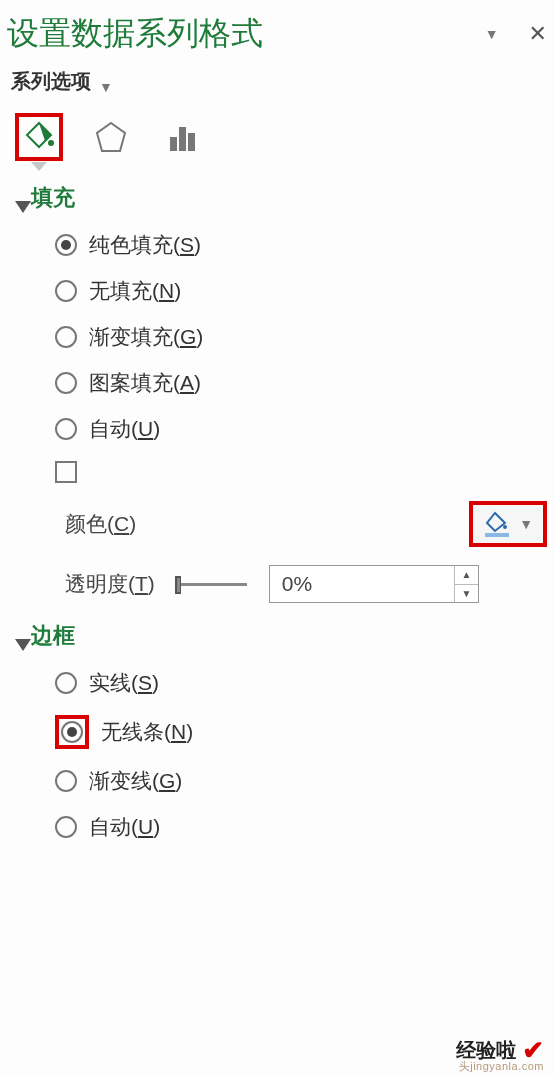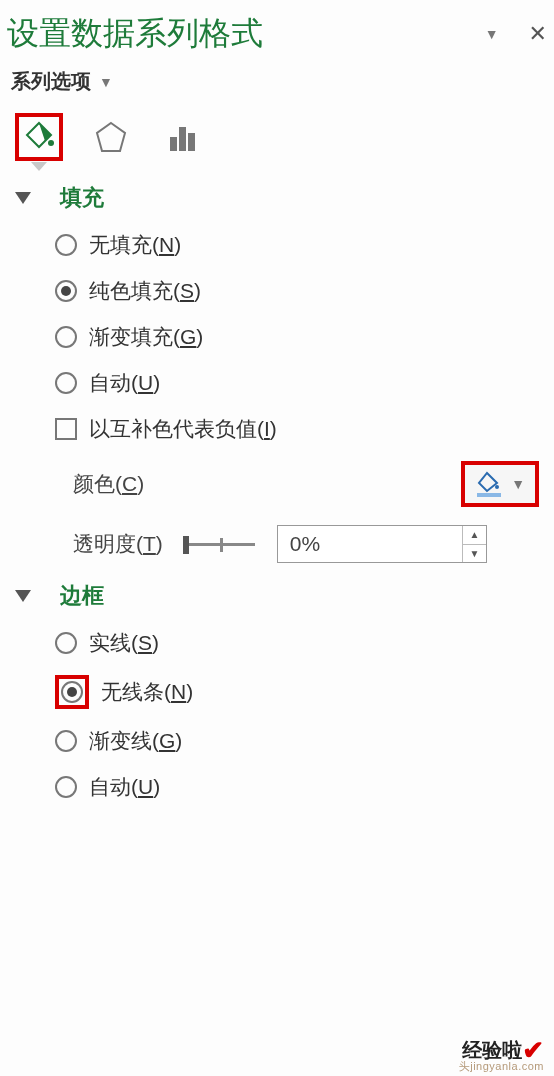--- a/index.html
+++ b/index.html
@@ -31,21 +31,21 @@
       font-size: 18px;
     }
     .dropdown-arrow { font-size: 14px; color: #777; }
     .close-x { font-size: 22px; color: #555; cursor: pointer; }
     .series-dropdown {
       font-size: 20px;
       font-weight: 600;
       color: #333;
       margin: 8px 0 18px 4px;
       display: flex;
-      align-items: center;
+      align-items: flex-end;
       gap: 8px;
     }
     .tab-row {
       display: flex;
       gap: 24px;
       align-items: center;
       margin-bottom: 22px;
       padding-left: 8px;
     }
     .tab-icon {
@@ -66,22 +66,22 @@
       left: 50%;
       transform: translateX(-50%);
       width: 0; height: 0;
       border-left: 8px solid transparent;
       border-right: 8px solid transparent;
       border-top: 9px solid #c8c8c8;
     }
     .section { margin: 14px 0 10px 8px; }
     .section-header {
       display: flex;
-      align-items: center;
-      gap: 29px;
+      align-items: flex-end;
+      gap: 0;
       font-size: 22px;
       font-weight: 600;
       color: #1e7b3a;
       margin-bottom: 14px;
     }
     .collapse-tri {
       width: 0; height: 0;
       border-left: 8px solid transparent;
       border-right: 8px solid transparent;
       border-top: 12px solid #555;
@@ -120,25 +120,24 @@
       width: 22px; height: 22px;
       border: 2px solid #777;
       display: inline-block;
       flex-shrink: 0;
     }
     .underline-key { text-decoration: underline; }
     .color-row, .trans-row {
       display: flex;
       align-items: center;
       padding-left: 50px;
-      margin: 18px 8px;
+      margin: 18px 0;
       font-size: 21px;
       color: #444;
       gap: 22px;
-      text-align: center;
     }
     .color-row .spacer, .trans-row .spacer { flex: 1; }
     .color-button {
       border: 4px solid #d80000;
       padding: 6px 10px;
       display: flex;
       align-items: center;
       gap: 8px;
       background: #f6f6f6;
     }
@@ -190,21 +189,21 @@
       font-size: 10px;
       color: #555;
     }
     .spinner .btns div:first-child { border-bottom: 1px solid #bbb; }
     .watermark {
       position: absolute;
       right: 10px;
       bottom: 10px;
       display: flex;
       align-items: center;
-      gap: 0;
+      gap: 6px;
       font-size: 20px;
       font-weight: 700;
     }
     .watermark .txt { color: #222; text-shadow: 1px 1px 0 #fff; }
     .watermark .check { color: #d80000; font-size: 26px; }
     .watermark-url {
       position: absolute;
       right: 10px;
       bottom: 2px;
       font-size: 11px;
@@ -252,38 +251,41 @@
     </div>
   </div>
 
   <div class="section">
     <div class="section-header">
       <span class="collapse-tri"></span>
       <span>填充</span>
     </div>
     <div class="option-list">
       <div class="option-row">
-        <span class="radio"></span>
-        <span><span>无填充</span>(<span class="underline-key">N</span>)</span>
-      </div>
-      <div class="option-row">
         <span class="radio checked"></span>
         <span><span>纯色填充</span>(<span class="underline-key">S</span>)</span>
       </div>
       <div class="option-row">
         <span class="radio"></span>
+        <span><span>无填充</span>(<span class="underline-key">N</span>)</span>
+      </div>
+      <div class="option-row">
+        <span class="radio"></span>
         <span><span>渐变填充</span>(<span class="underline-key">G</span>)</span>
       </div>
       <div class="option-row">
         <span class="radio"></span>
+        <span><span>图案填充</span>(<span class="underline-key">A</span>)</span>
+      </div>
+      <div class="option-row">
+        <span class="radio"></span>
         <span><span>自动</span>(<span class="underline-key">U</span>)</span>
       </div>
       <div class="option-row">
         <span class="checkbox"></span>
-        <span><span>以互补色代表负值</span>(<span class="underline-key">I</span>)</span>
       </div>
     </div>
 
     <div class="color-row">
       <span><span>颜色</span>(<span class="underline-key">C</span>)</span>
       <span class="spacer"></span>
       <div class="color-button">
         <svg width="28" height="26" viewBox="0 0 28 26">
           <path d="M12 2 L22 12 L12 20 L4 12 Z" fill="none" stroke="#2a6bb0" stroke-width="2"></path>
           <circle cx="22" cy="16" r="2" fill="#2a6bb0"></circle>

